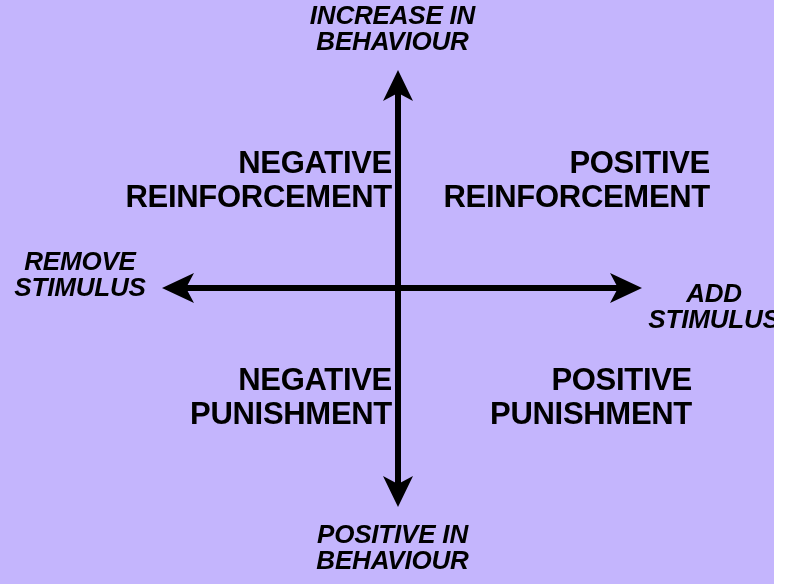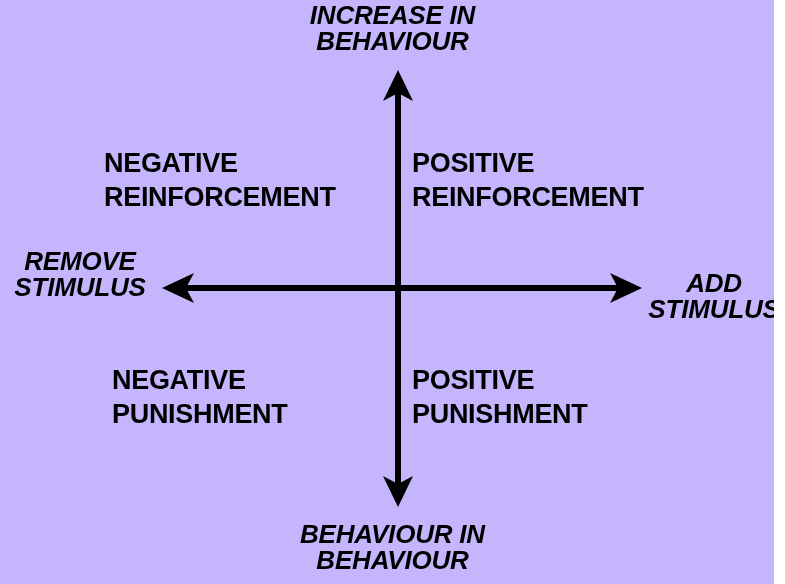--- a/index.html
+++ b/index.html
@@ -49,35 +49,35 @@
     top: 521px;
   }
   #label-left {
     left: 4px;
     top: 248px;
     width: 152px;
     text-align: center;
   }
   #label-right {
     left: 645px;
-    top: 270px;
+    top: 280px;
     width: 138px;
     text-align: center;
   }
 
   
   .quadrant-label {
     position: absolute;
     font-weight: bold;
     font-style: normal;
-    font-size: 27px;
+    font-size: 31px;
     line-height: 34px;
     letter-spacing: -0.3px;
     white-space: nowrap;
-    text-align: left;
+    text-align: right;
   }
   .quadrant-label .ln { display: block; }
 
   #quad-neg-reinforcement {
     left: 104px;
     top: 146px;
     width: 288px;
   }
   #quad-pos-reinforcement {
     left: 412px;
@@ -114,21 +114,21 @@
 
     <polygon points="642,288 610,273 618,288 610,303" fill="#000000"></polygon>
   </svg>
 
   <div class="axis-label" id="label-top">
     <span class="ln">INCREASE IN</span>
     <span class="ln">BEHAVIOUR</span>
   </div>
 
   <div class="axis-label" id="label-bottom">
-    <span class="ln">BEHAVIOUR IN</span>
+    <span class="ln">POSITIVE IN</span>
     <span class="ln">BEHAVIOUR</span>
   </div>
 
   <div class="axis-label" id="label-left">
     <span class="ln">REMOVE</span>
     <span class="ln">STIMULUS</span>
   </div>
 
   <div class="axis-label" id="label-right">
     <span class="ln">ADD</span>

